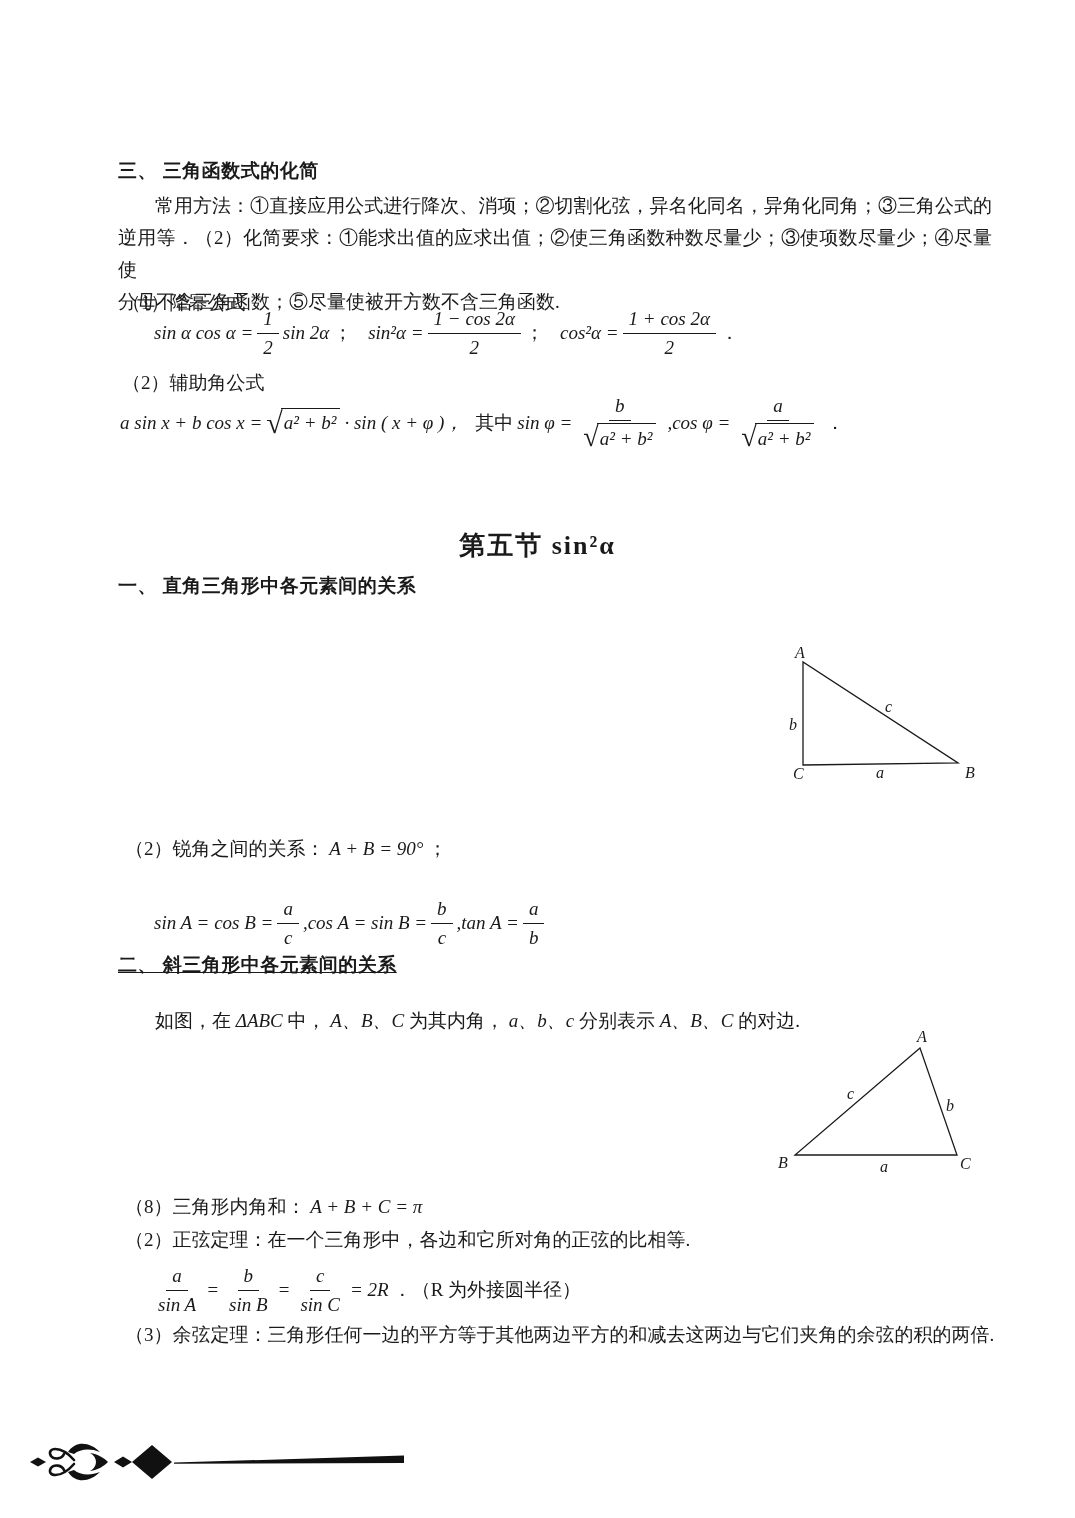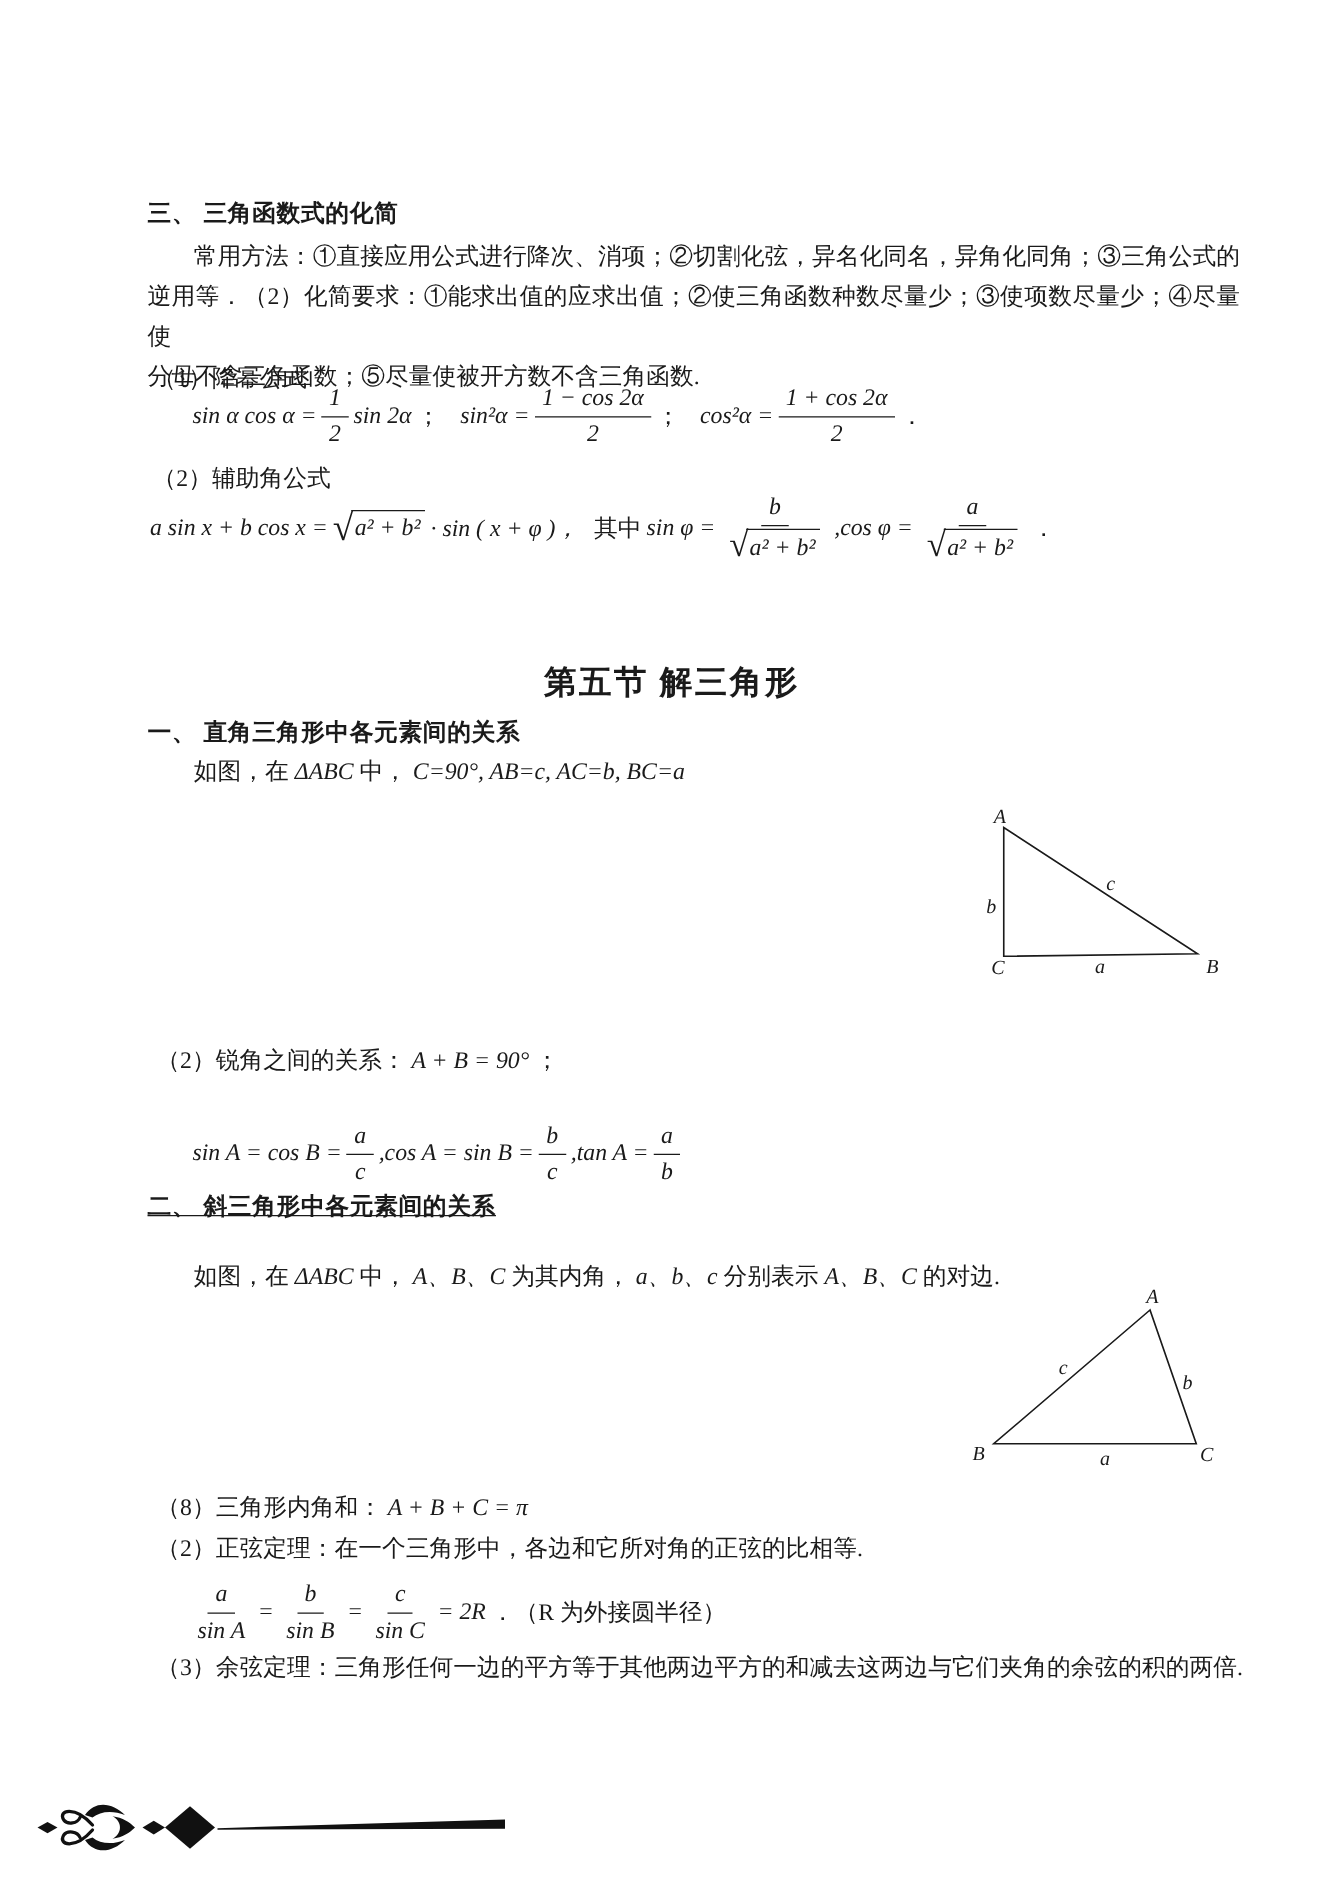--- a/index.html
+++ b/index.html
@@ -143,30 +143,24 @@
     <span class="frac">
         <span class="num">a</span>
         <span class="den"><span class="sqrt">
             <span class="rsign">√</span>
             <span class="radicand">a² + b²</span>
           </span></span>
       </span>
     <span class="cn">．</span>
   </div>
 
-  <div class="abs section-title" style="left:0px; top:528px;">第五节 解三角形</div>
+  <div class="abs section-title" style="left:0px; top:528px;">第五节 sin²α</div>
 
   <div class="abs h-bold" style="left:118px; top:573px;">一、 直角三角形中各元素间的关系</div>
 
-  <div class="abs" style="left:155px; top:604px;">
-    <span class="cn">如图，在</span>
-    <span class="mi">ΔABC</span>
-    <span class="cn">中，</span>
-    <span class="mi">C=90°, AB=c, AC=b, BC=a</span>
-  </div>
 
   <svg class="abs" style="left:770px; top:638px;" width="220" height="150" viewBox="0 0 220 150">
     <polygon points="33,24 33,127 188,125" fill="none" stroke="#1a1a1a" stroke-width="1.3"></polygon>
     <text class="tri-label" x="25" y="20">A</text>
     <text class="tri-label" x="23" y="141">C</text>
     <text class="tri-label" x="195" y="140">B</text>
     <text class="tri-label" x="19" y="92">b</text>
     <text class="tri-label" x="115" y="74">c</text>
     <text class="tri-label" x="106" y="140">a</text>
   </svg>

